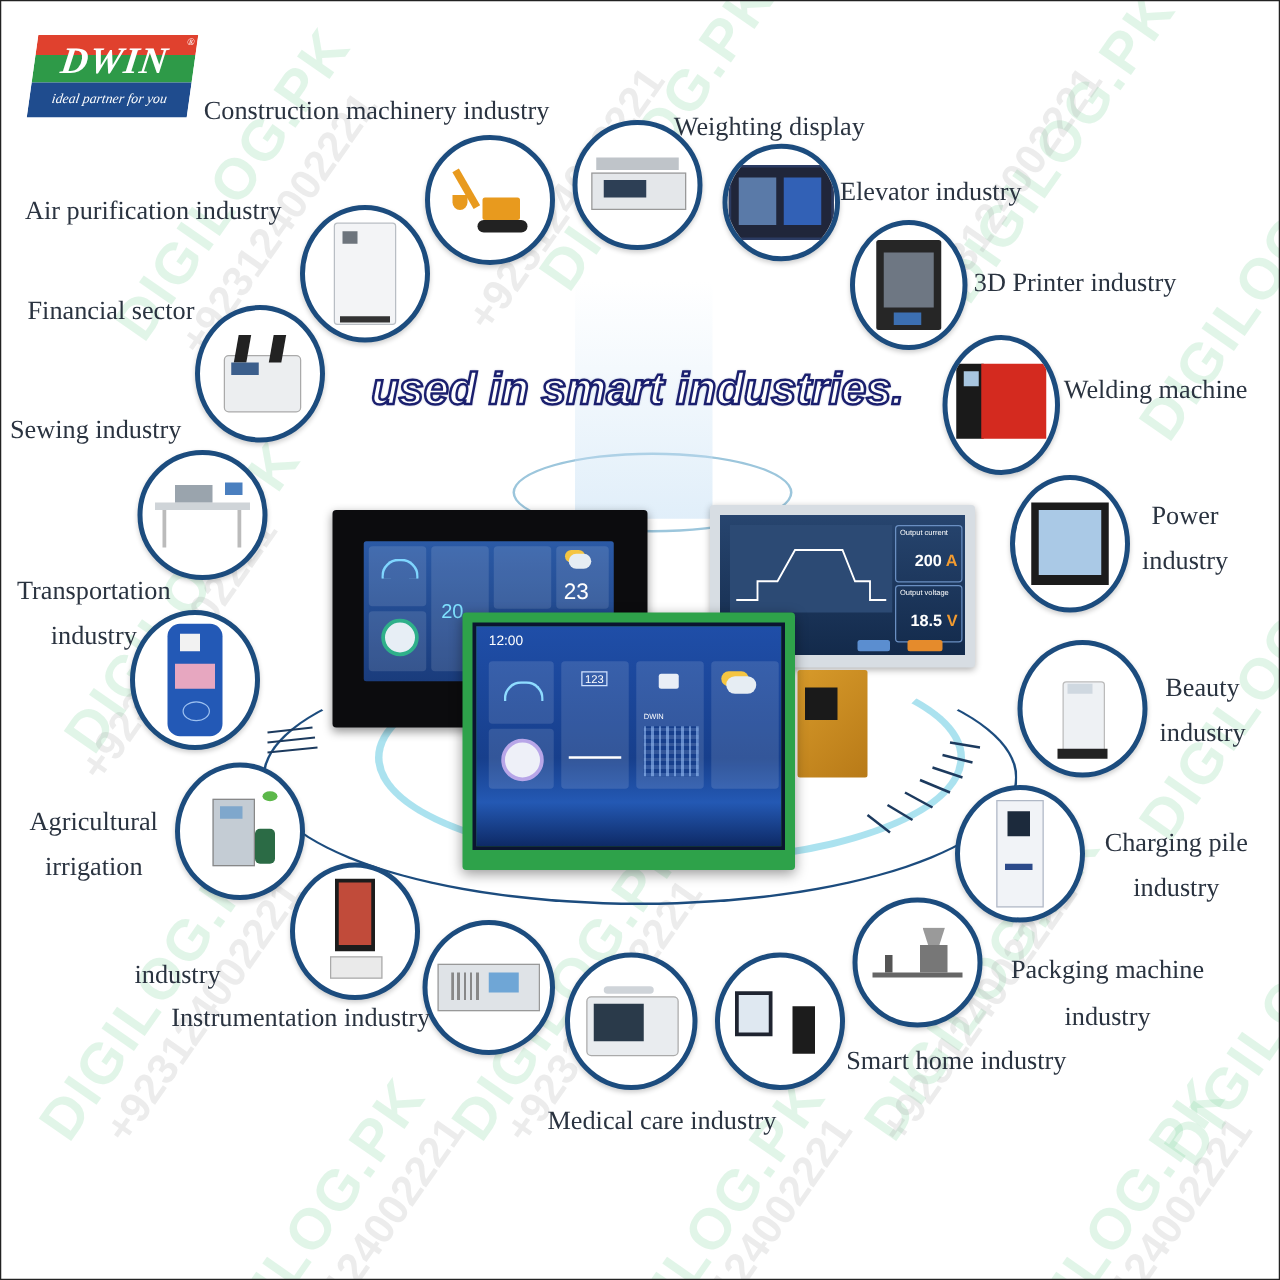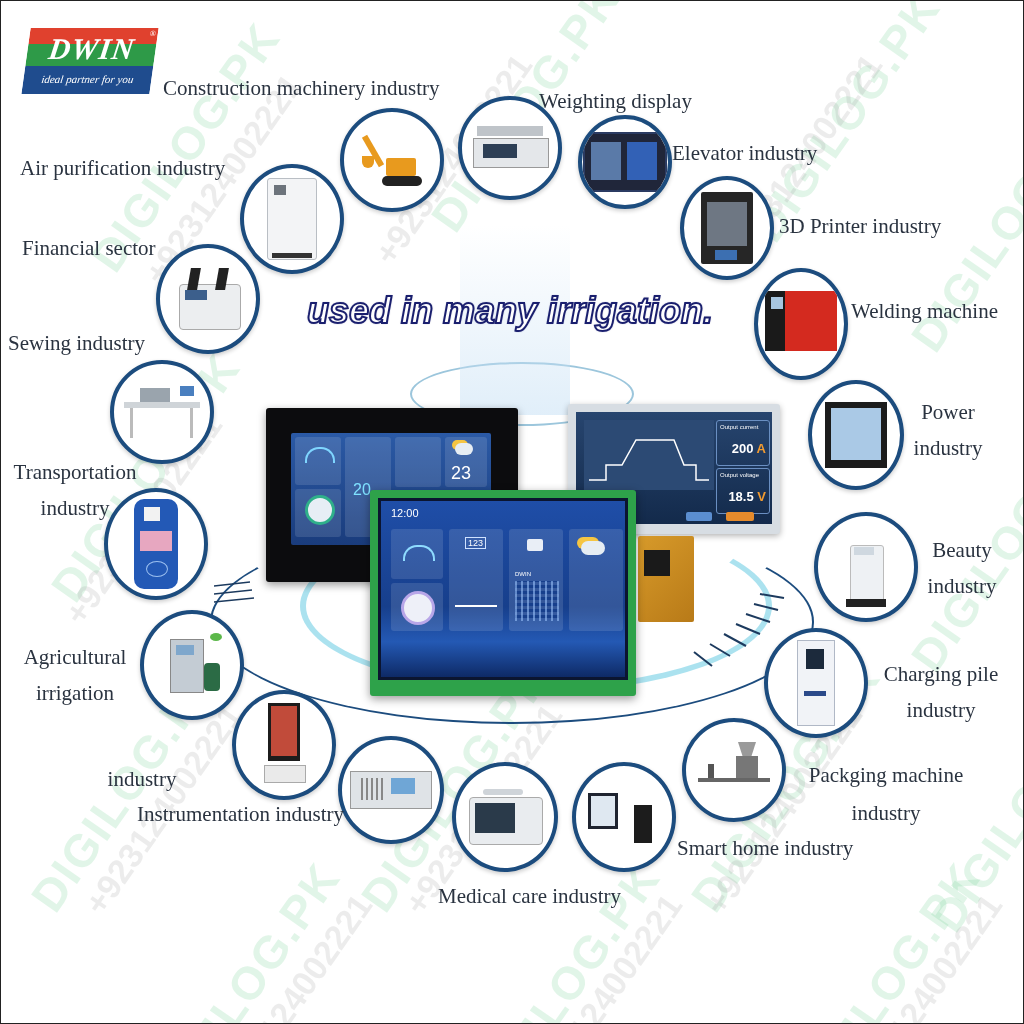--- a/index.html
+++ b/index.html
@@ -140,21 +140,21 @@
 <div class="logo">
   <div class="r"></div>
     <div class="g"></div>
     <div class="b"></div>
   <div class="brand">DWIN</div>
   <div class="tag">ideal partner for you</div>
   <div class="reg">®</div>
 </div>
 
 <div class="headline">
-  <div>used in many irrigation.</div>
+  <div>used in smart industries.</div>
 </div>
 
 <div class="panel-black">
   <div class="scr">
     <div class="tile" style="left:4px;top:4px;width:46px;height:48px;"></div>
     <div class="tile" style="left:54px;top:4px;width:46px;height:100px;"></div>
     <div class="tile" style="left:104px;top:4px;width:46px;height:50px;"></div>
     <div class="tile" style="left:154px;top:4px;width:42px;height:50px;"></div>
     <div class="tile" style="left:4px;top:56px;width:46px;height:48px;"></div>
     <div style="position:absolute;left:14px;top:62px;width:24px;height:24px;border-radius:50%;border:3px solid #2fb08a;background:#e7eef5;"></div>

